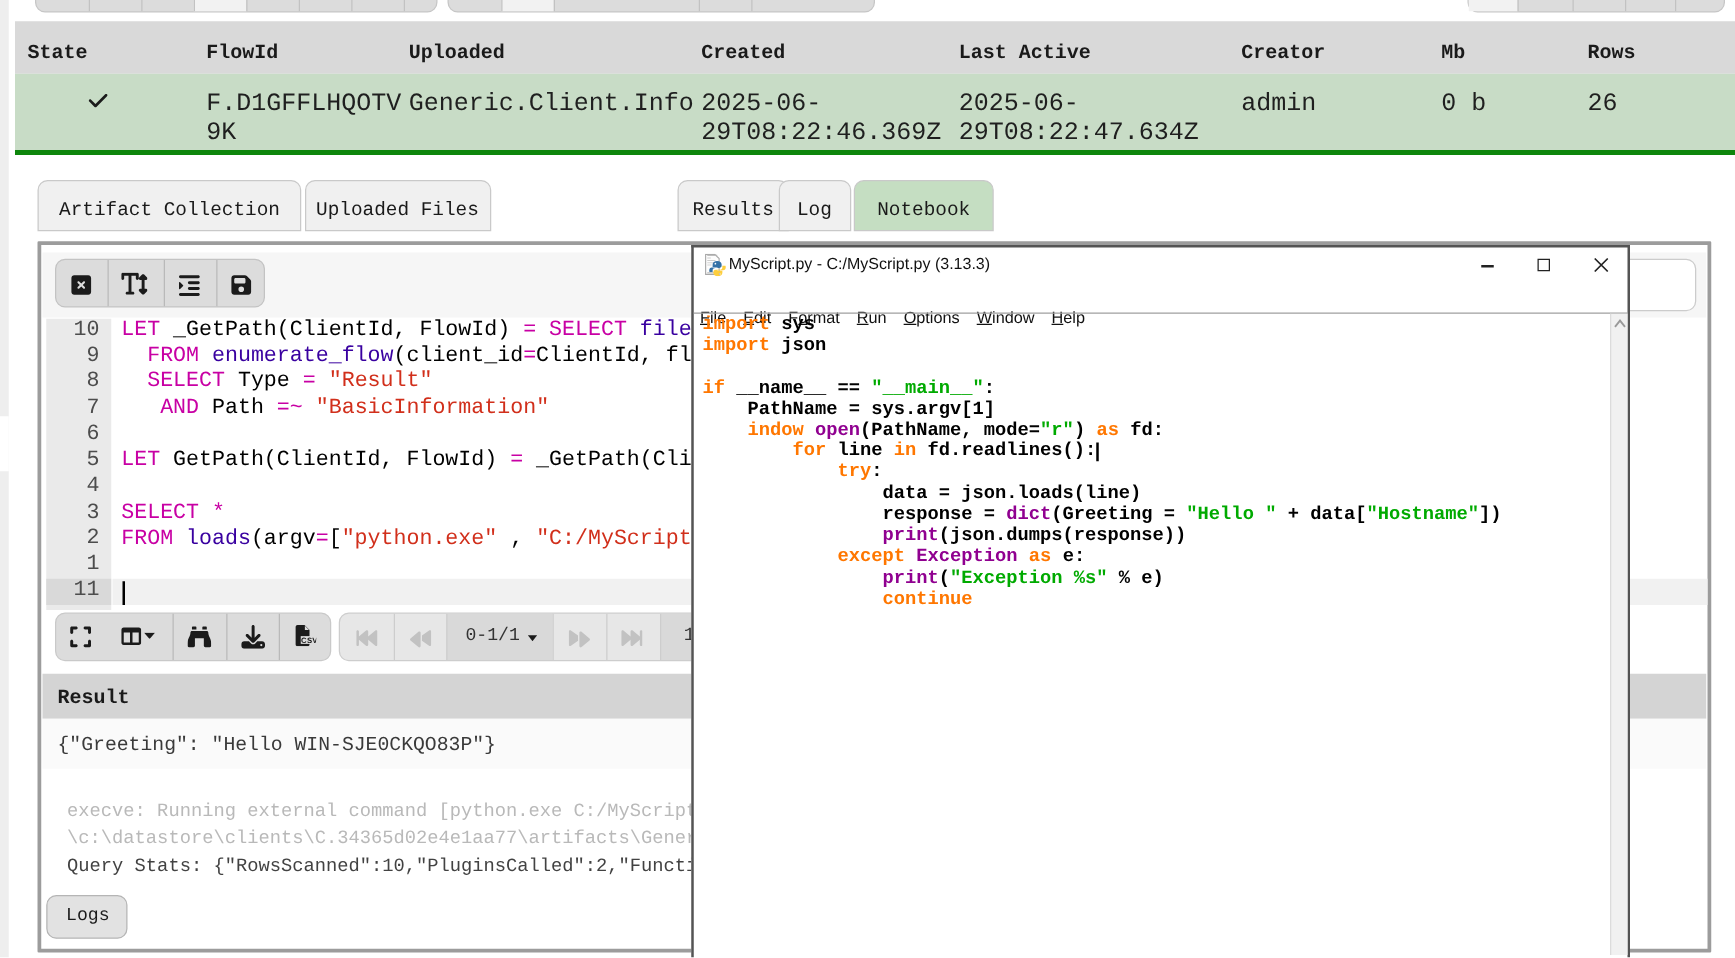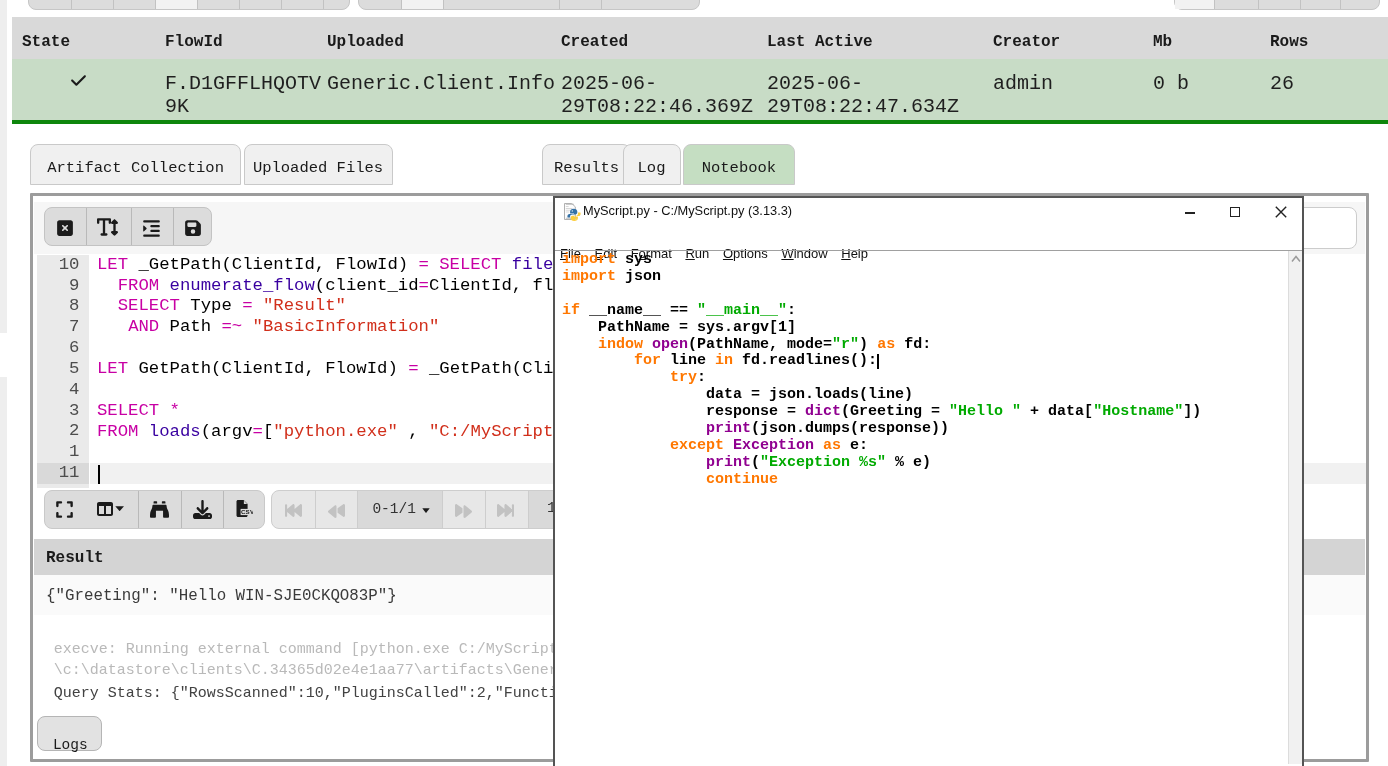--- a/index.html
+++ b/index.html
@@ -208,21 +208,21 @@
 
   <div class="abs" style="left:34px;top:538.6px;width:1331px;height:36.5px;background:#d4d4d4;z-index:1;"></div>
   <div class="abs mono" style="left:46px;top:549px;font-size:16px;font-weight:bold;color:#1a1a1a;z-index:1;">Result</div>
   <div class="abs" style="left:34px;top:575.1px;width:1331px;height:39.7px;background:#fafafa;z-index:1;"></div>
   <div class="abs mono" style="left:46px;top:587px;font-size:15.8px;color:#3a3a3a;z-index:1;">{"Greeting": "Hello WIN-SJE0CKQO83P"}</div>
 
   <div class="abs mono" style="left:53.7px;top:639px;font-size:15px;line-height:21px;color:#b9b9b9;white-space:pre;z-index:1;">execve: Running external command [python.exe C:/MyScript.py tmp13168495.json]
 \c:\datastore\clients\C.34365d02e4e1aa77\artifacts\Generic.Client.Info\F.D1GFFLHQOTV9K.json</div>
   <div class="abs mono" style="left:53.7px;top:685px;font-size:15px;color:#424242;white-space:pre;z-index:1;">Query Stats: {"RowsScanned":10,"PluginsCalled":2,"FunctionsCalled":0,"ProtocolSearch":0,"ScopeSearch":3}</div>
   <div class="abs" style="left:36.9px;top:716.3px;width:65px;height:34.4px;background:#e2e2e2;border:1px solid #b5b5b5;border-radius:8px;z-index:1;"></div>
-  <div class="abs mono" style="left:52.9px;top:725px;font-size:14.5px;color:#1a1a1a;z-index:1;margin-top:12px;">Logs</div>
+  <div class="abs mono" style="left:52.9px;top:725px;font-size:14.5px;color:#1a1a1a;z-index:1;">Logs</div>
 
   <div id="idle">
 
     <div class="abs" style="left:9px;top:4.5px;width:17px;height:18px;">
       <svg width="17" height="18" viewBox="0 0 17 18">
         <path d="M0.5 0.5 L7.8 0.5 L11.3 3.8 L11.3 16.5 L0.5 16.5 Z" fill="#fdfdfd" stroke="#a8a8a8" stroke-width="0.9"></path>
         <rect x="1.8" y="0.8" width="8" height="0.9" fill="#b5b5b5"></rect>
         <rect x="1.8" y="3" width="2.8" height="0.8" fill="#cdcdcd"></rect>
           <rect x="1.8" y="5" width="6.6" height="0.8" fill="#cdcdcd"></rect>
           <rect x="1.8" y="6.8" width="6" height="0.8" fill="#d4d4d4"></rect>

